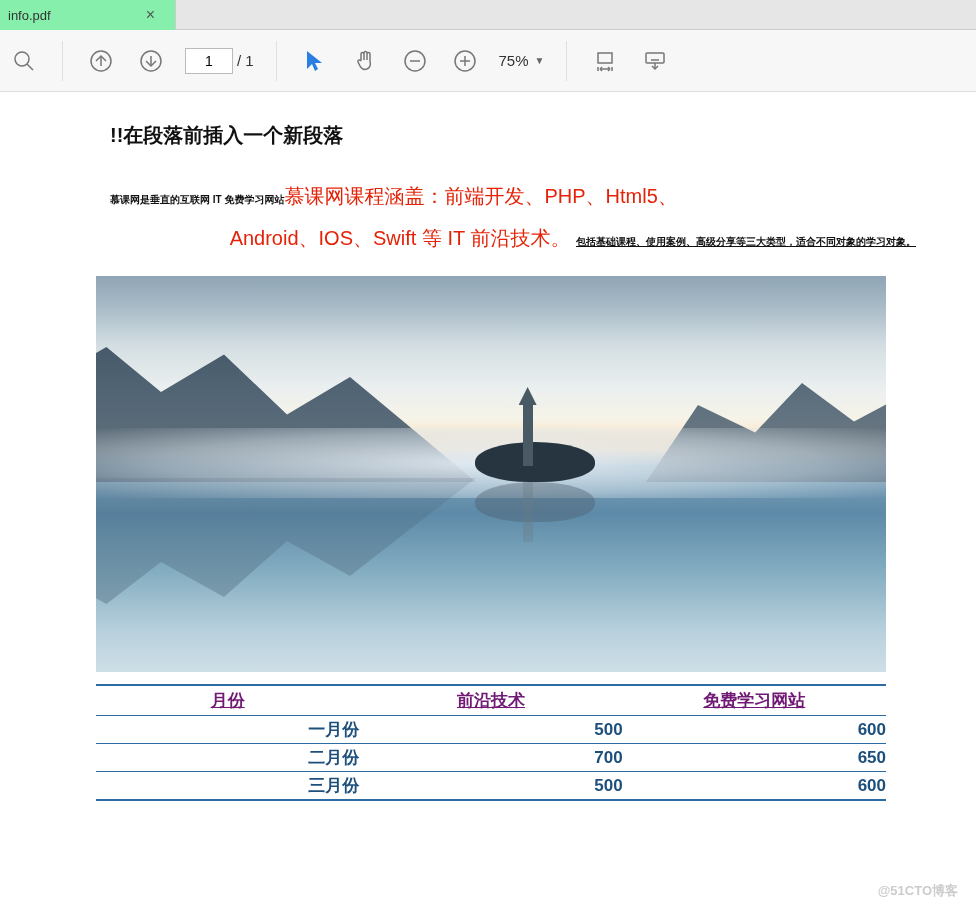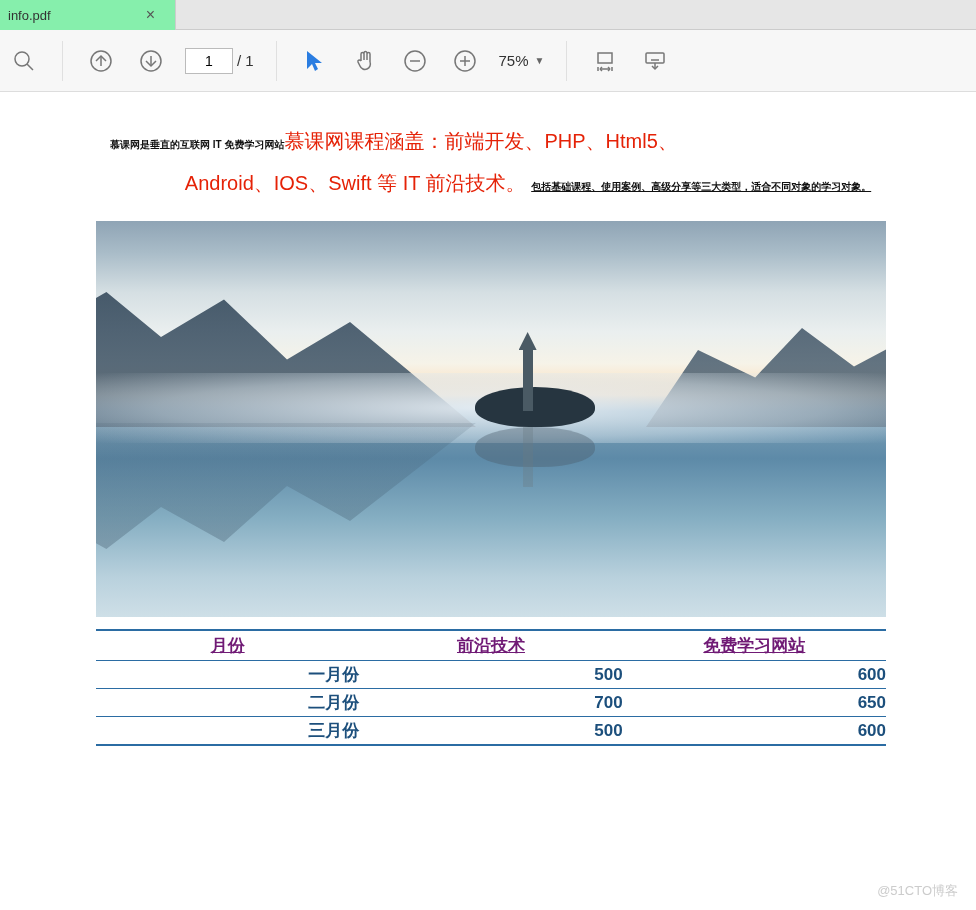--- a/index.html
+++ b/index.html
@@ -111,21 +111,21 @@
     font-weight: bold;
     color: #111;
   }
   .red-text {
     color: #e52207;
     font-size: 20px;
   }
   .red-line2 {
     color: #e52207;
     font-size: 20px;
-    text-align: center;
+    text-align: right;
     margin-left: 30px;
     margin-bottom: 8px;
   }
   .suffix-small {
     font-size: 10px;
     font-weight: bold;
     color: #111;
     text-decoration: underline;
   }
 
@@ -256,20 +256,21 @@
   .col-month { width: 33%; }
   .col-a { width: 33%; }
   .col-b { width: 33%; }
 
   .watermark {
     position: absolute;
     right: 18px;
     bottom: 10px;
     font-size: 13px;
     color: #ccc;
+    font-weight: bold;
   }
 </style>
 </head>
 <body>
 
 <div class="tab-bar">
   <div class="tab">
     <span>info.pdf</span>
     <span class="tab-close">×</span>
   </div>
@@ -363,20 +364,21 @@
         <line x1="18" y1="7" x2="18" y2="7"></line>
         <line x1="8" y1="11" x2="16" y2="11"></line>
         <line x1="12" y1="14" x2="12" y2="20"></line>
         <polyline points="9 17 12 20 15 17"></polyline>
       </svg>
   </div>
 </div>
 
 <div class="doc-area">
 
+  <div class="heading">!!在段落前插入一个新段落</div>
 
   <div class="body-line" style="">
     <span class="prefix-small">慕课网是垂直的互联网 IT 免费学习网站</span><span class="red-text">慕课网课程涵盖：前端开发、PHP、Html5、</span>
   </div>
 
   <div class="red-line2">
     <span class="red-text">Android、IOS、Swift 等 IT 前沿技术。</span>
     <span class="suffix-small">包括基础课程、使用案例、高级分享等三大类型，适合不同对象的学习对象。</span>
   </div>
 

